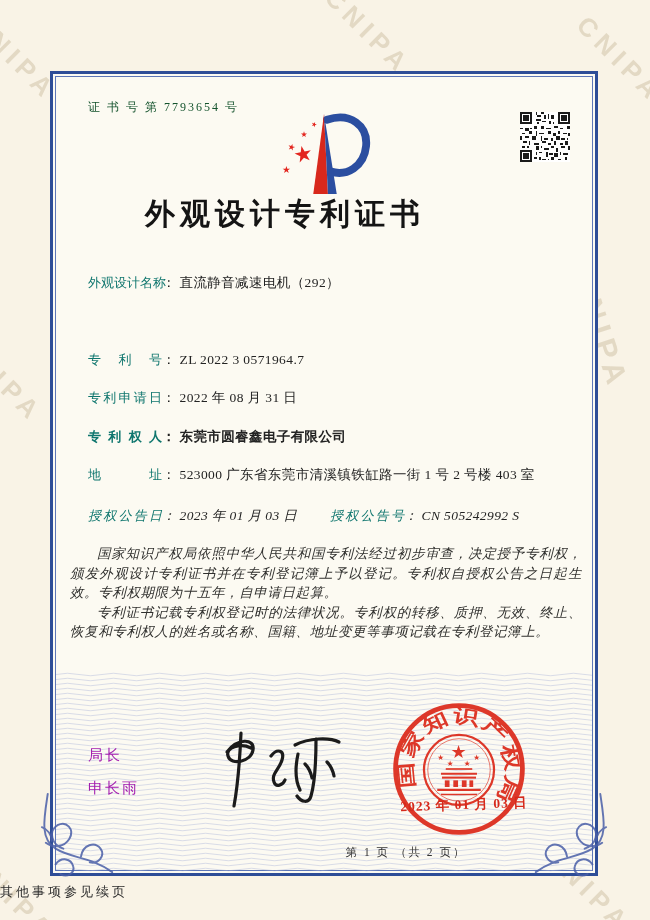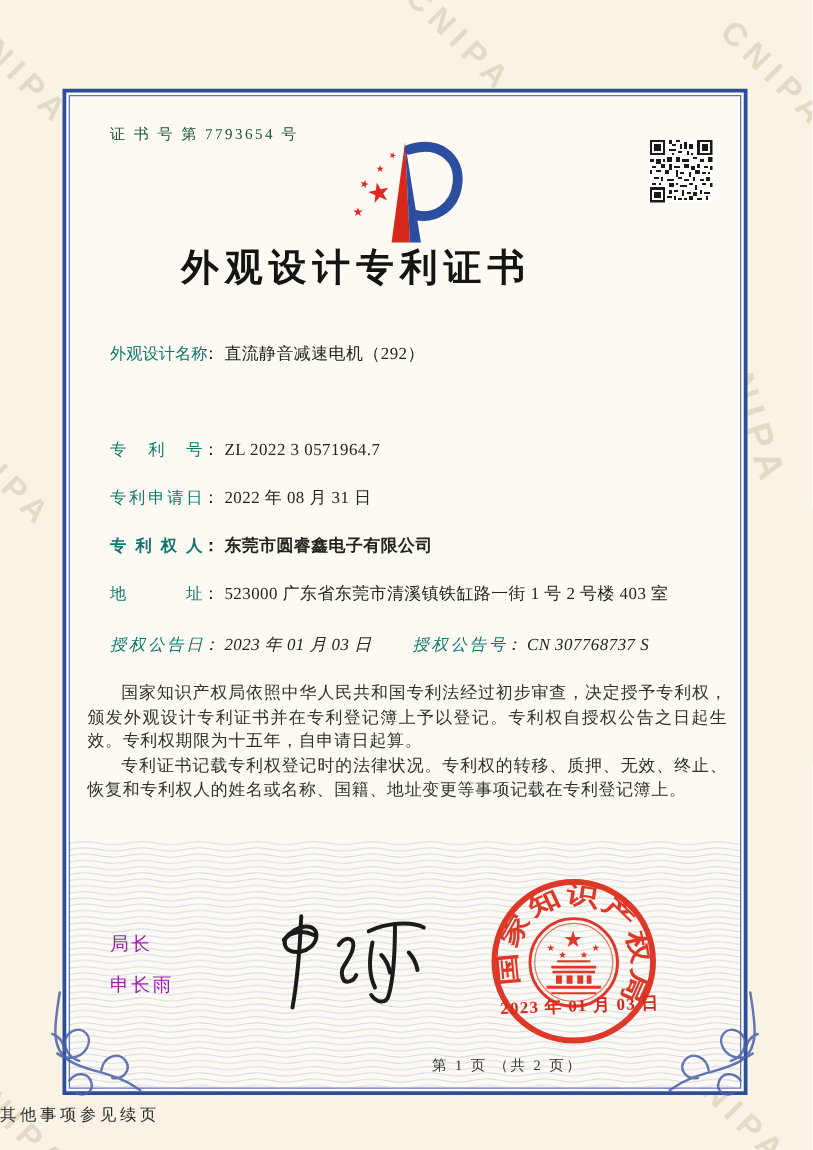--- a/index.html
+++ b/index.html
@@ -47,21 +47,21 @@
   }
   .colon{ display:inline-block; color:#1e1e1e; }
   .val{ margin-left:4px; color:#232323; letter-spacing:0.4px;margin-top:13px; }
   .grant2{ position:absolute; left:242px; top:0; white-space:nowrap; }
   
   .body-text{
     position:absolute; left:70px; top:544px; width:512px; z-index:4;
     font-size:13.5px; line-height:19.5px; color:#30302e; letter-spacing:0.6px;
     text-align:justify;
   }
-  .body-text p{ margin:0; text-indent:2em; }
+  .body-text p{ margin:0; text-indent:2em;font-style:italic; }
   
   .signer{ position:absolute; left:88px; top:746px; z-index:4;
     font-family:"Liberation Sans","DejaVu Sans",sans-serif; font-size:15px; color:#a21caf; }
   .signer div{ margin-bottom:14px; letter-spacing:2px; }
   .signature{ position:absolute; left:192px; top:730px; width:168px; height:82px; z-index:4; }
   .seal{ position:absolute; left:388px; top:698px; width:142px; height:142px; z-index:5; opacity:0.93; }
   .seal-date{
     position:absolute; left:394px; top:796px; width:140px; z-index:6;
     text-align:center; font-size:13.5px; font-weight:bold; color:#d6291b;
     letter-spacing:1px; transform:rotate(-2deg); white-space:nowrap;
@@ -168,21 +168,21 @@
     <span class="lab">专利权人</span><span class="colon">：</span><span class="val">东莞市圆睿鑫电子有限公司</span>
   </div>
   <div class="field-row" style="top:466px;">
     <span class="lab">地址</span><span class="colon">：</span><span class="val">523000 广东省东莞市清溪镇铁缸路一街 1 号 2 号楼 403 室</span>
   </div>
   <div class="field-row" style="top:507px;font-style:italic;">
     <span>
       <span class="lab">授权公告日</span><span class="colon">：</span><span class="val">2023 年 01 月 03 日</span>
     </span>
     <span class="grant2">
-      <span class="lab">授权公告号</span><span class="colon">：</span><span class="val">CN 307768737 S</span>
+      <span class="lab">授权公告号</span><span class="colon">：</span><span class="val">CN 505242992 S</span>
     </span>
   </div>
 
   <div class="body-text">
     <p>国家知识产权局依照中华人民共和国专利法经过初步审查，决定授予专利权，颁发外观设计专利证书并在专利登记簿上予以登记。专利权自授权公告之日起生效。专利权期限为十五年，自申请日起算。</p>
     <p>专利证书记载专利权登记时的法律状况。专利权的转移、质押、无效、终止、恢复和专利权人的姓名或名称、国籍、地址变更等事项记载在专利登记簿上。</p>
   </div>
 
   <div class="signer">
     <div>局长</div>

